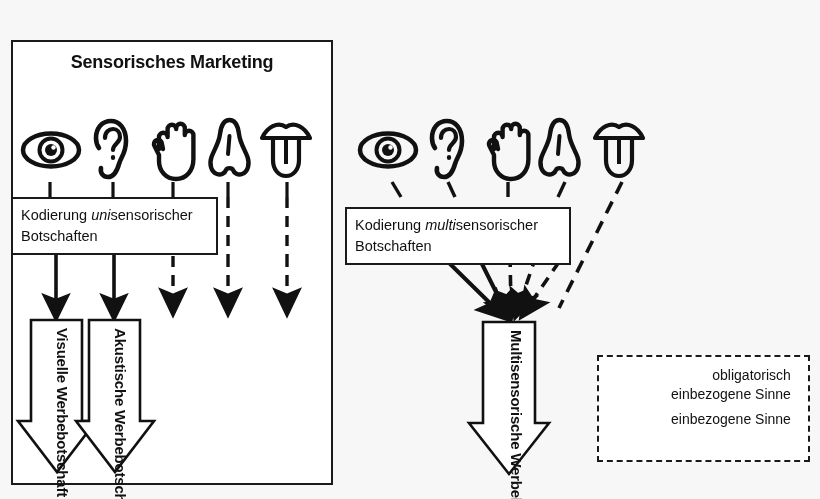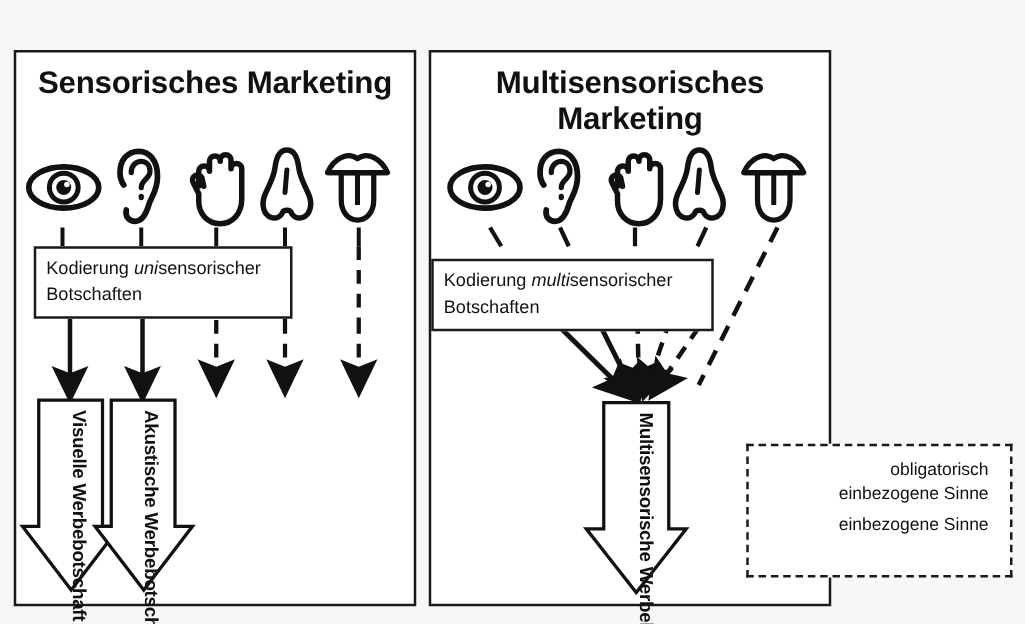--- a/index.html
+++ b/index.html
@@ -20,38 +20,38 @@
     border:2.5px solid #1a1a1a;
     box-sizing:border-box;
   }
   #panel-left{left:11px;top:40px;width:322px;height:445px;}
   #panel-right{left:343px;top:40px;width:322px;height:445px;}
 
   .panel-title{
     position:absolute;
     left:0;right:0;top:10px;
     text-align:center;
-    font-size:25px;
+    font-size:18px;
     font-weight:bold;
     color:#111;
     letter-spacing:-0.2px;
   }
 
   .kod-box{
     position:absolute;
     background:#ffffff;
     border:2px solid #1a1a1a;
     box-sizing:border-box;
     padding:6px 8px 4px 8px;
     font-size:14.5px;
     line-height:1.42;
     color:#111;
     z-index:6;
   }
-  #kod-left{left:11px;top:197px;width:207px;height:58px;margin-left:16px;}
+  #kod-left{left:11px;top:197px;width:207px;height:58px;}
   #kod-right{left:345px;top:207px;width:226px;height:58px;}
   .kod-box i{font-style:italic;}
 
   .vtext{
     position:absolute;
     white-space:nowrap;
     font-size:15px;
     font-weight:bold;
     color:#111;
     transform-origin:0 0;
@@ -85,23 +85,20 @@
 </style>
 </head>
 <body>
 
 <div id="stage">
 
   <div class="panel" id="panel-left">
     <div class="panel-title">Sensorisches Marketing</div>
   </div>
 
-  <div class="panel" id="panel-right">
-    <div class="panel-title">Multisensorisches Marketing</div>
-  </div>
 
   <svg class="layer" viewBox="0 0 820 499">
     <defs>
       <marker id="ah-solid" markerWidth="9" markerHeight="9" refX="4.2" refY="4.5" orient="auto" markerUnits="strokeWidth">
         <path d="M0,0.4 L8.4,4.5 L0,8.6 L1.6,4.5 Z" fill="#111"></path>
       </marker>
       <marker id="ah-dash" markerWidth="10" markerHeight="10" refX="4.6" refY="5" orient="auto" markerUnits="strokeWidth">
         <path d="M0,0.6 L9.2,5 L0,9.4 L1.8,5 Z" fill="#111"></path>
       </marker>
       <marker id="ah-leg" markerWidth="8" markerHeight="8" refX="3.6" refY="4" orient="auto" markerUnits="strokeWidth">

